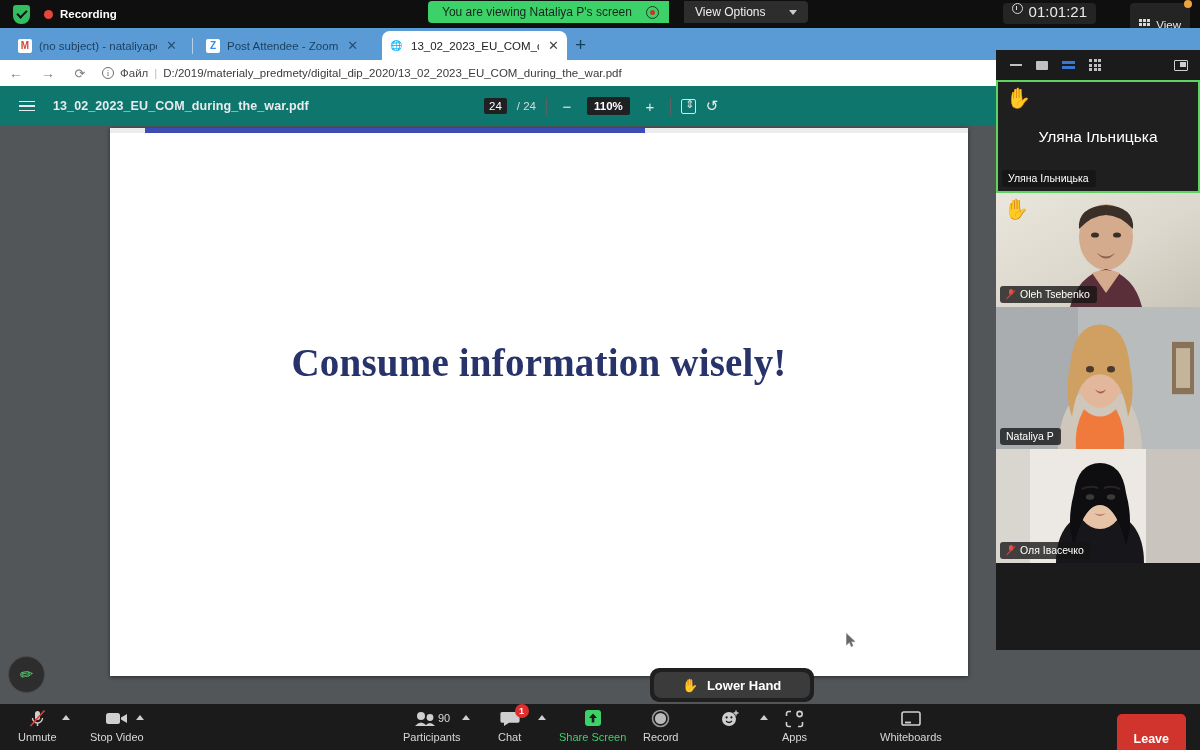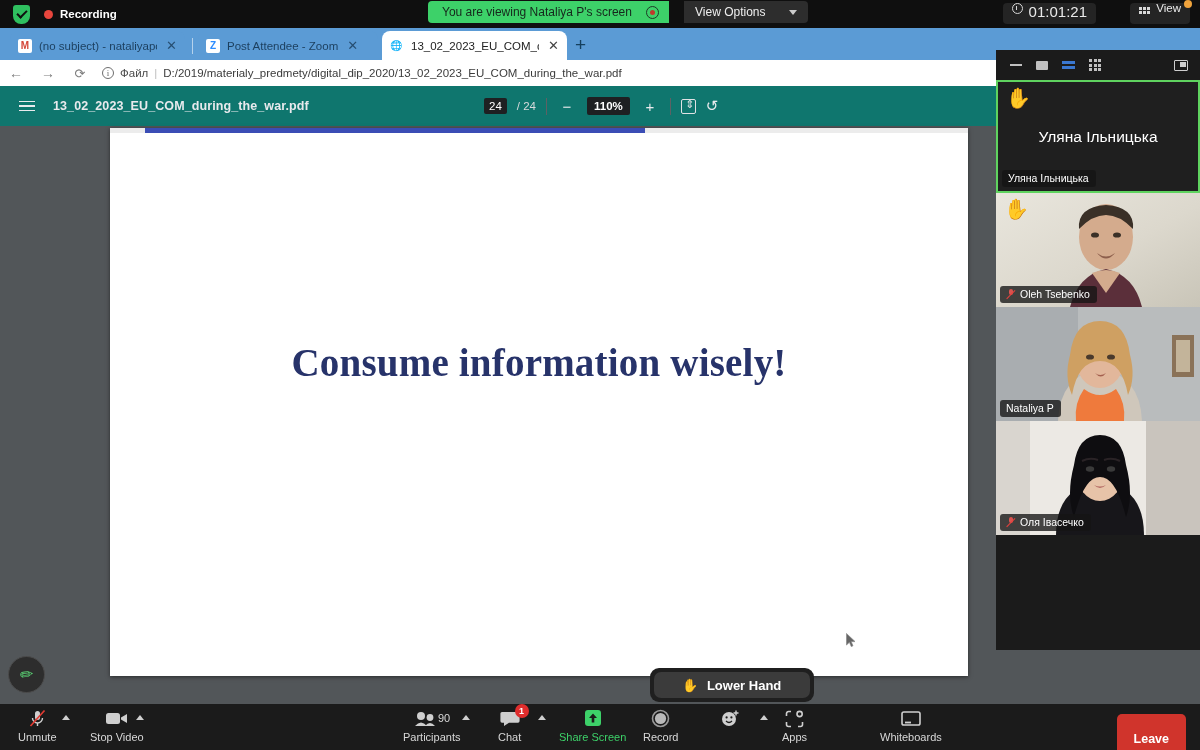--- a/index.html
+++ b/index.html
@@ -58,22 +58,22 @@
 
   .timer-pill {
     position: absolute; right: 104px; top: 3px; height: 21px;
     background: #242424; border-radius: 4px; display: flex; align-items: flex-start;
     padding: 0 9px; gap: 6px; color: #e9e9e9; font-size: 15px;
   }
   .clock-ico { width:11px;height:11px;border:1.4px solid #d8d8d8;border-radius:50%;position:relative; }
   .clock-ico:after{content:"";position:absolute;left:3.6px;top:1.6px;width:1.2px;height:4px;background:#d8d8d8;}
   .view-pill {
     position: absolute; right: 10px; top: 3px; height: 21px;
-    background: #242424; border-radius: 4px; display: flex; align-items: flex-end;
-    padding: 10px 9px; gap: 6px; color: #e9e9e9; font-size: 11.5px;
+    background: #242424; border-radius: 4px; display: flex; align-items: flex-start;
+    padding: 16px 9px; gap: 6px; color: #e9e9e9; font-size: 11.5px;
   }
   .view-pill .badge {
     position: absolute; right: -2px; top: -3px; width: 8px; height: 8px;
     border-radius: 50%; background: #f0a33c;
   }
   .grid-ico { display:grid; grid-template-columns:repeat(3,3px); grid-template-rows:repeat(2,3px); gap:1px; }
   .grid-ico i { background:#d8d8d8; display:block; }
 
   
   .browser-tabbar {
@@ -393,21 +393,21 @@
         <path d="M74 114 q8 -32 36 -38 q28 6 36 38z" fill="#5b2f3a"></path>
         <path d="M96 80 l14 20 l14 -20 q-14 -6 -28 0z" fill="#d4ab8d"></path>
       </svg>
       <span class="hand-emoji">✋</span>
       <div class="namebar">
         <span class="mic-off"></span>
         <span>Oleh Tsebenko</span>
       </div>
     </div>
 
-    <div class="tile" style="height:114px;">
+    <div class="tile" style="height:142px;">
       <svg class="tile-img" viewBox="0 0 204 114" preserveAspectRatio="none">
         <rect width="204" height="114" fill="#b9bcbd"></rect>
         <rect x="0" y="0" width="82" height="114" fill="#a9adb0"></rect>
         <rect x="176" y="28" width="22" height="42" fill="#8a7258"></rect>
         <rect x="180" y="33" width="14" height="32" fill="#c3b49a"></rect>
         <path d="M62 114 q2 -46 42 -52 q40 6 42 52z" fill="#cfc7bb"></path>
         <ellipse cx="104" cy="50" rx="25" ry="31" fill="#e2b79b"></ellipse>
         <path d="M74 48 q4 -34 30 -34 q26 0 30 34 q6 22 -2 40 q-6 -34 -28 -34 q-22 0 -28 34 q-8 -18 -2 -40z" fill="#cfa062"></path>
         <ellipse cx="94" cy="50" rx="4" ry="2.6" fill="#4a3a2c"></ellipse>
         <ellipse cx="115" cy="50" rx="4" ry="2.6" fill="#4a3a2c"></ellipse>

